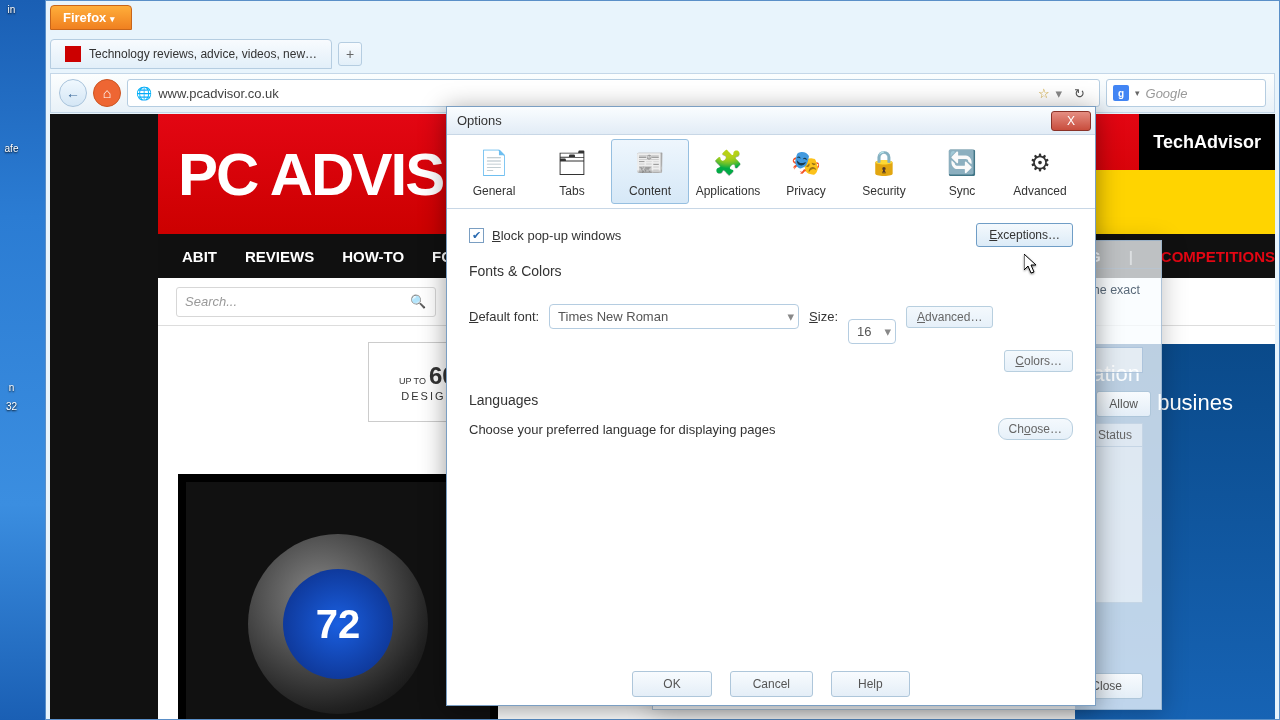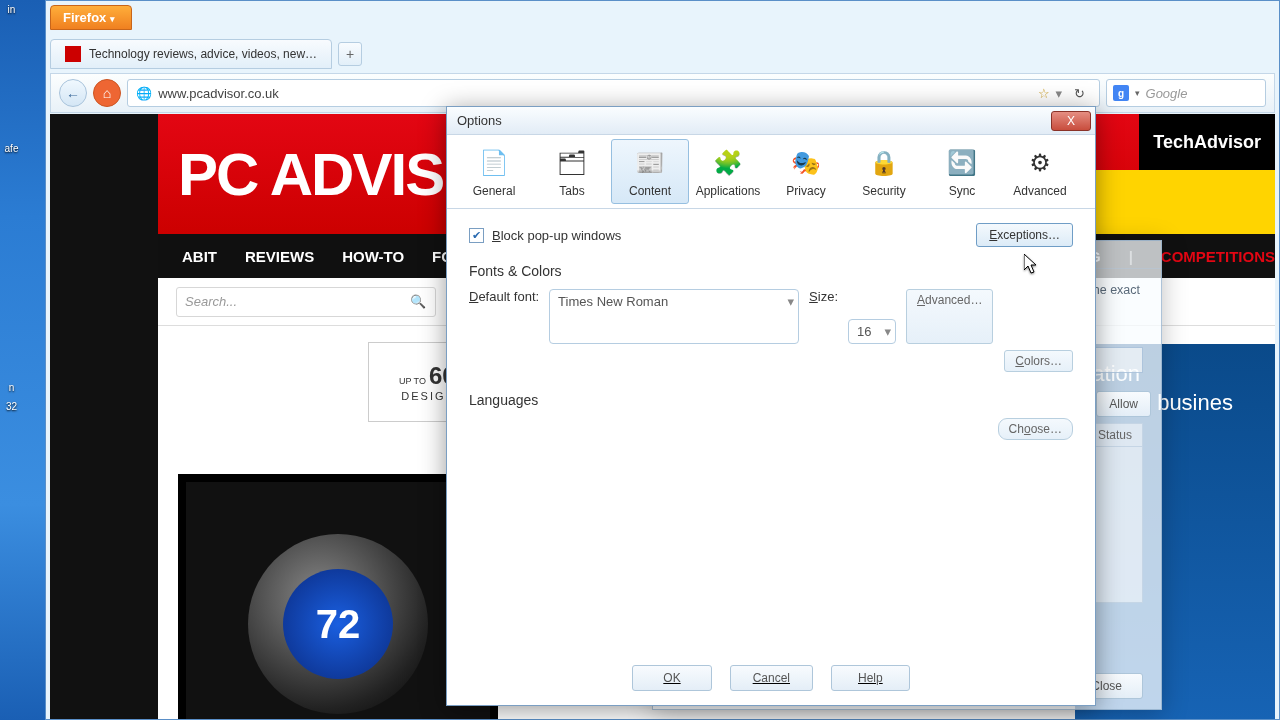--- a/index.html
+++ b/index.html
@@ -52,21 +52,21 @@
 .closex{width:40px;height:20px;background:linear-gradient(#e58e82,#c84d3d);border:1px solid #8a3228;border-radius:3px;color:#fff;display:flex;align-items:center;justify-content:center;font-size:12px;}
 .opt-cats{height:74px;border-bottom:1px solid #c8d7e6;display:flex;padding:4px 8px;gap:0;}
 .cat{width:78px;display:flex;flex-direction:column;align-items:center;justify-content:center;gap:4px;font-size:12px;color:#333;border:1px solid transparent;border-radius:3px;}
 .cat.sel{background:linear-gradient(#eef6fd,#d6e8f7);border:1px solid #96bfe0;}
 .cat .ci{width:34px;height:34px;display:flex;align-items:center;justify-content:center;font-size:24px;}
 .opt-body{padding:14px 22px;font-size:13px;color:#333;}
 .chk-row{display:flex;align-items:center;gap:8px;margin-bottom:16px;}
 .chk{width:15px;height:15px;border:1px solid #7a9ec2;background:#fff;display:flex;align-items:center;justify-content:center;color:#2a6ab0;font-size:11px;}
 .exbtn{margin-left:auto;padding:4px 12px;background:linear-gradient(#f4f9fd,#dcebf7);border:1px solid #6f9dc6;border-radius:3px;font-size:12px;color:#333;}
 .sec-h{font-size:14px;color:#333;margin:8px 0 10px;}
-.font-row{display:flex;gap:10px;margin-bottom:6px;}
+.font-row{display:flex;align-items:center;gap:10px;margin-bottom:6px;}
 .u{text-decoration:underline;}
 .sel-input{border:1px solid #b5cde1;background:#fff;padding:4px 20px 4px 8px;border-radius:4px;font-size:13px;color:#555;position:relative;}
 .smallbtn{padding:3px 10px;background:linear-gradient(#f4f9fd,#e6f0f9);border:1px solid #b8cfdf;border-radius:3px;font-size:12px;color:#666;}
 .lang-row{display:flex;align-items:center;gap:10px;}
 
 
 .allow{position:absolute;left:652px;top:240px;width:510px;height:470px;background:rgba(248,252,255,0.75);border:1px solid rgba(140,170,200,0.7);box-shadow:0 4px 24px rgba(0,0,0,.25);z-index:8;}
 .allow-title{height:28px;display:flex;align-items:center;padding:0 10px;gap:8px;font-size:13px;color:#555;border-bottom:1px solid rgba(180,200,220,.5);}
 .allow-body{padding:12px 18px;font-size:12.5px;color:#5a6a7a;}
 .allow-body p{margin-bottom:10px;line-height:1.5;}
@@ -252,24 +252,25 @@
       <div class="sel-input" style="width:250px;"><span>Times New Roman</span> <span style="position:absolute;right:4px;color:#888;">▾</span></div>
       <span><span class="u">S</span>ize:</span>
       <div class="sel-input" style="width:48px;margin-top:30px;"><span>16</span><span style="position:absolute;right:4px;color:#888;">▾</span></div>
       <div class="smallbtn"><span class="u">A</span>dvanced…</div>
     </div>
     <div class="font-row" style="justify-content:flex-end;">
       <div class="smallbtn"><span class="u">C</span>olors…</div>
     </div>
     <div class="sec-h" style="margin-top:20px;">Languages</div>
     <div class="lang-row">
+      <span>Choose your preferred language for displaying pages</span>
       <div class="smallbtn" style="margin-left:auto;border-radius:9px;">Ch<span class="u">o</span>ose…</div>
     </div>
   </div>
-  <div style="position:absolute;bottom:14px;left:0;right:0;display:flex;justify-content:center;gap:18px;text-decoration:underline;">
+  <div style="position:absolute;bottom:8px;left:0;right:0;display:flex;justify-content:center;gap:18px;">
     <div class="dlgbtn" style="padding:5px 30px;">OK</div>
     <div class="dlgbtn" style="padding:5px 22px;">Cancel</div>
     <div class="dlgbtn" style="padding:5px 26px;">Help</div>
   </div>
 </div>
 
 <div class="cursor-img">
 <svg viewBox="0 0 16 22">
       <path d="M0 0 L0 16 L4 12 L7 19 L10 18 L7 11 L12 11 Z" fill="#fff" stroke="#000" stroke-width="1"></path>
     </svg>

